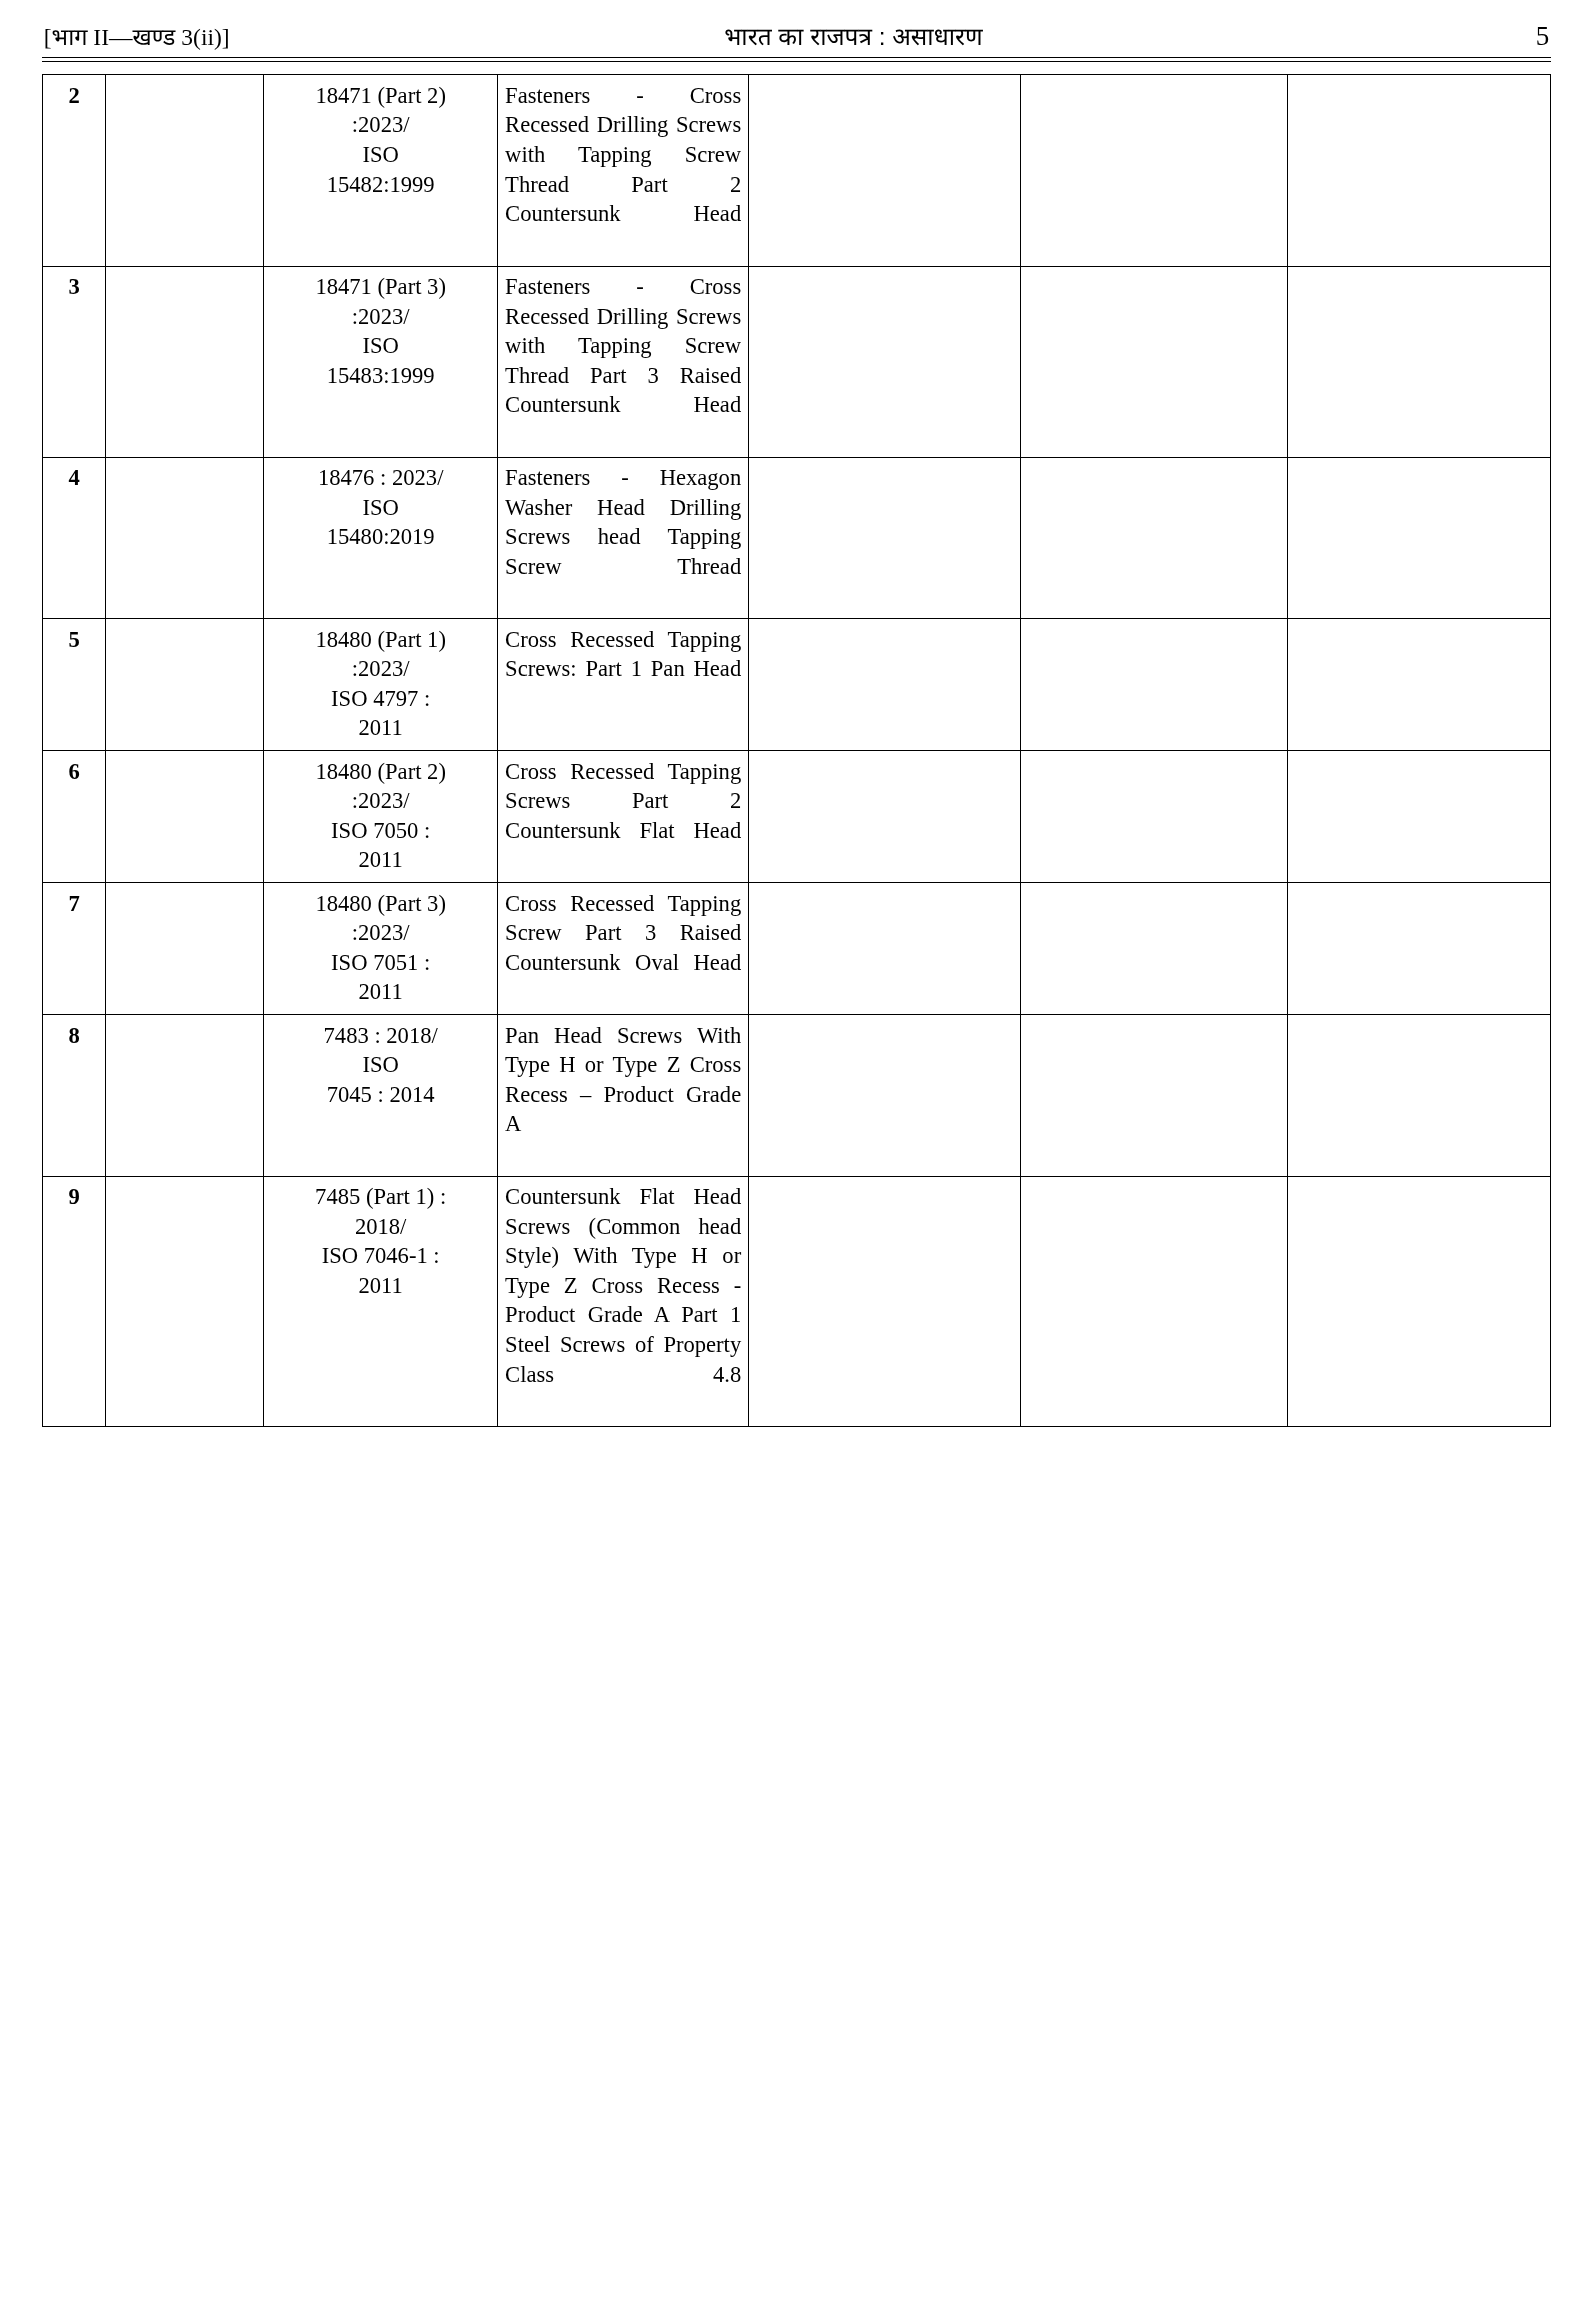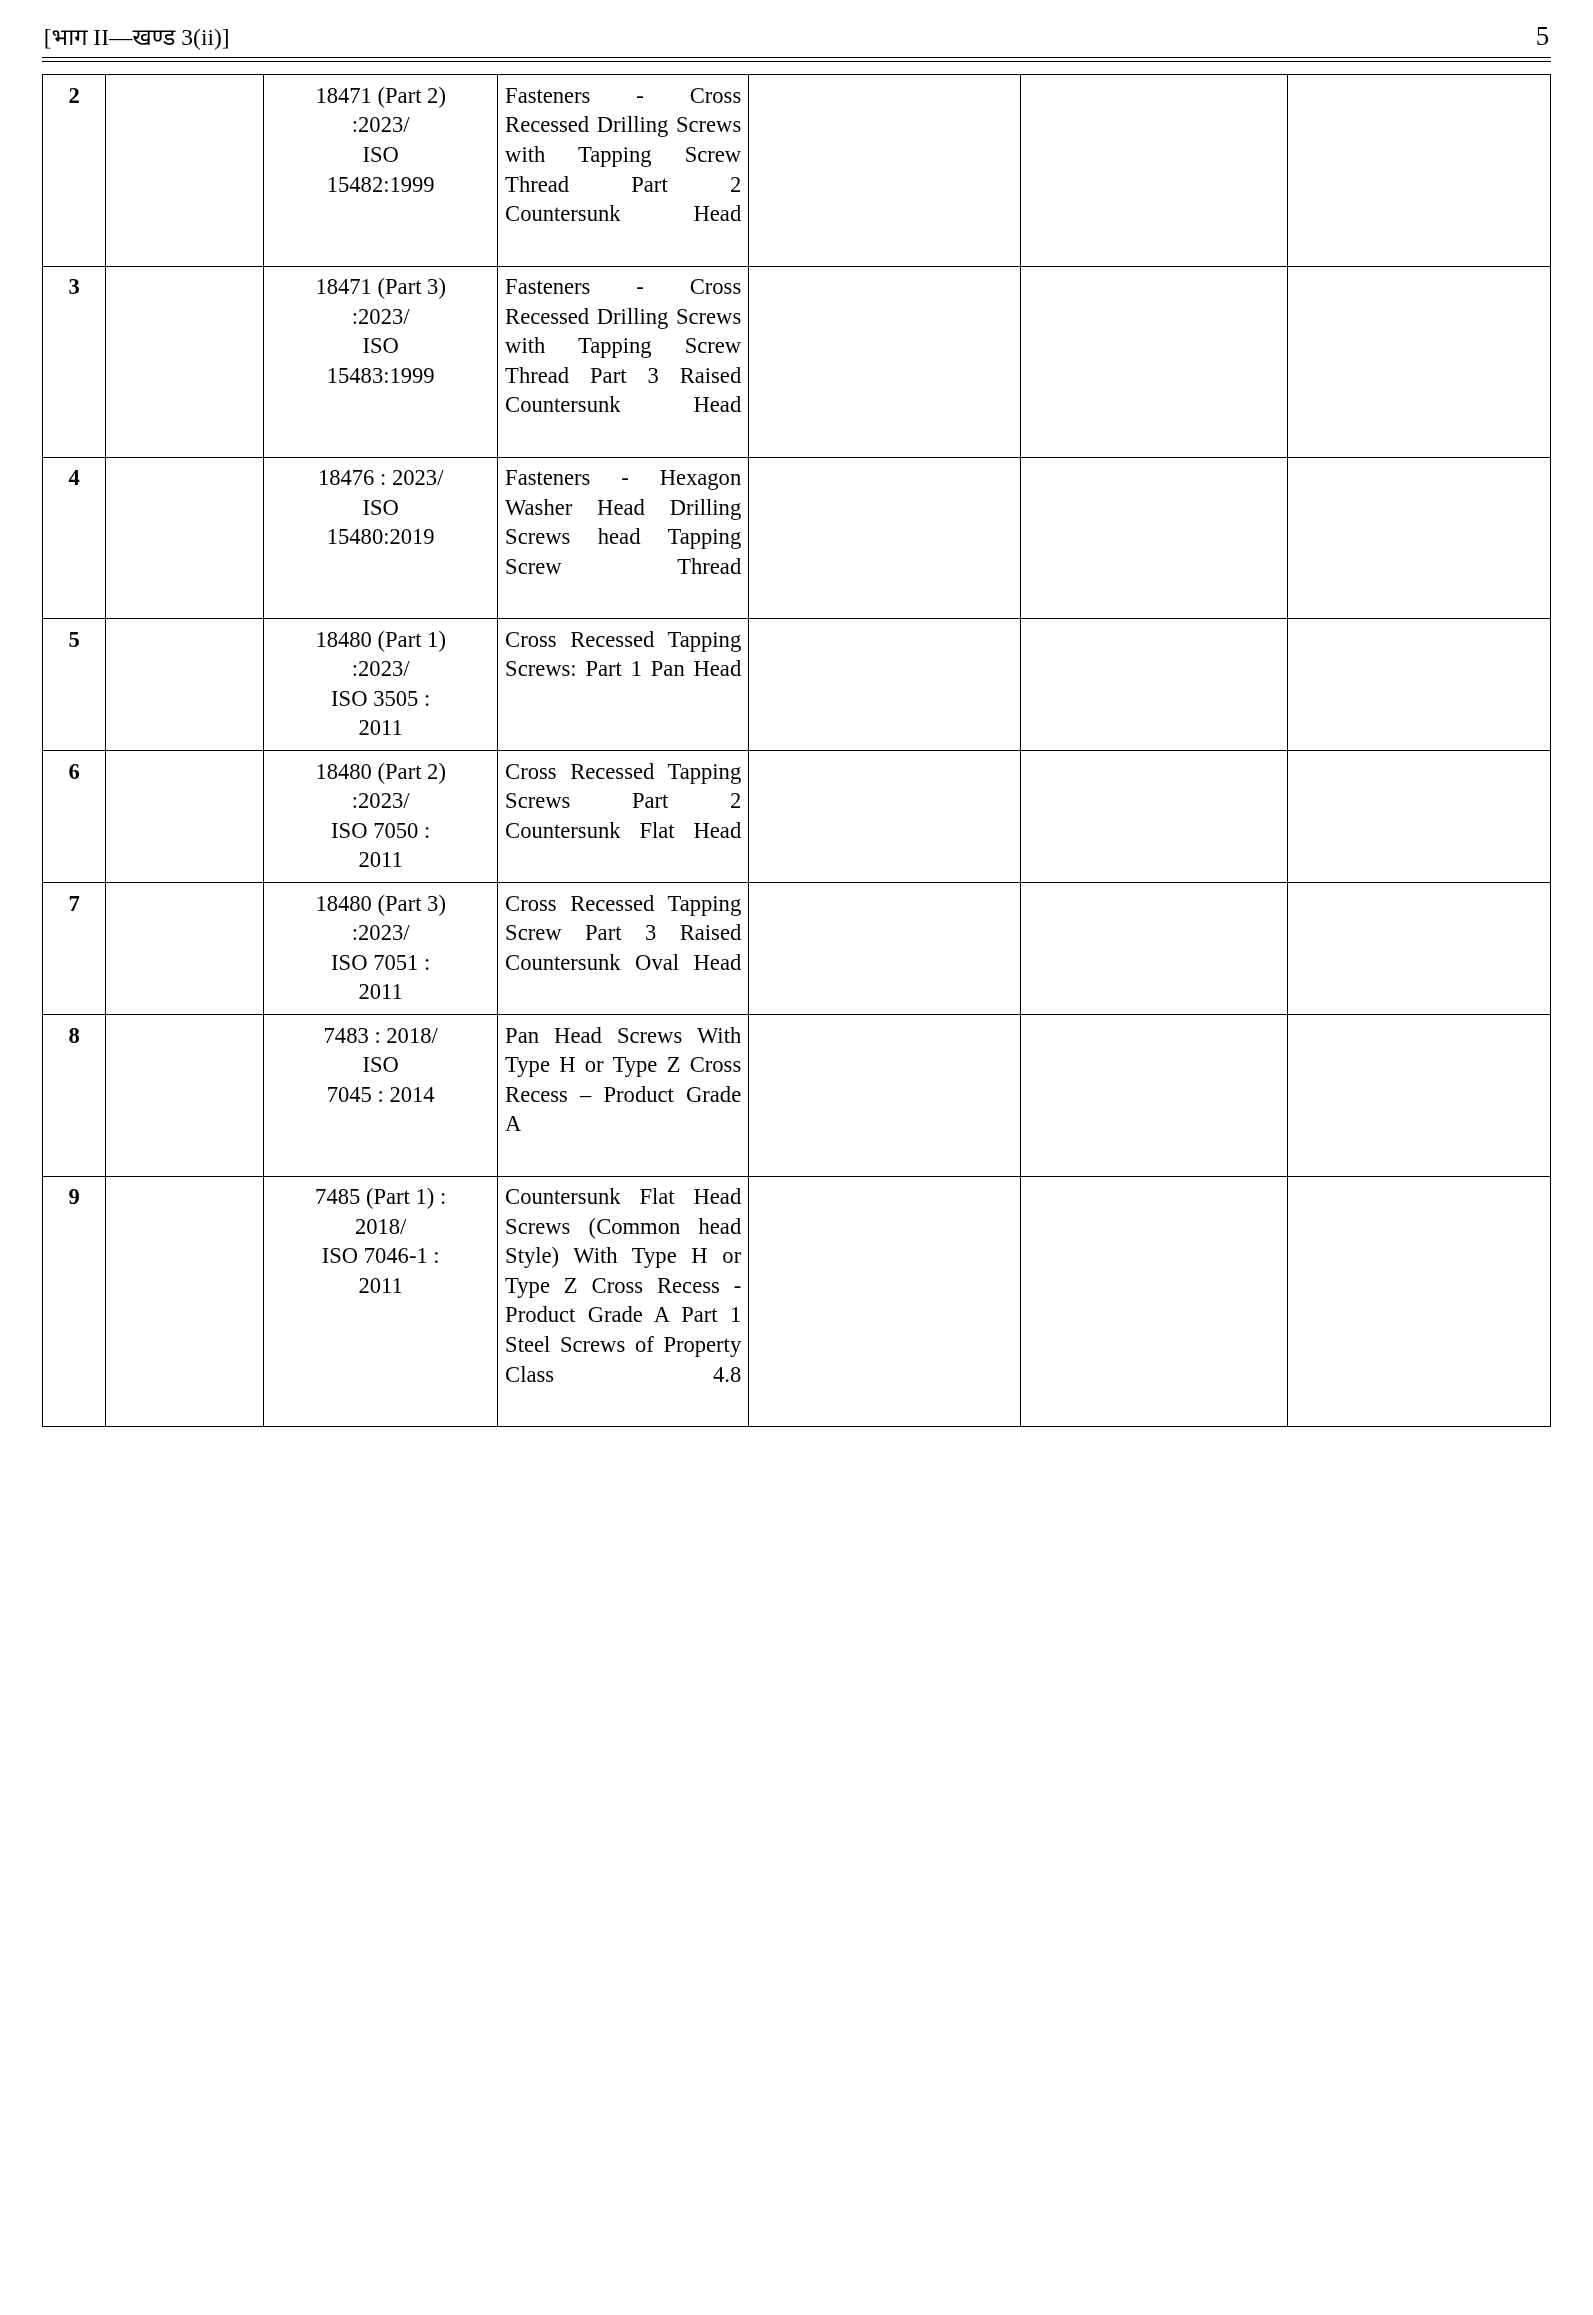--- a/index.html
+++ b/index.html
@@ -101,20 +101,21 @@
   }
   td.empty { }
 </style>
 </head>
 <body>
 
 <div class="page">
 
   <div class="header">
     <div class="header-left">[भाग II—खण्ड 3(ii)]</div>
+    <div class="header-center">भारत का राजपत्र : असाधारण</div>
     <div class="header-right">5</div>
   </div>
   <div class="rule-double"></div>
 
   <table class="doc-table">
     <colgroup>
       <col class="c-sno">
       <col class="c-blank">
       <col class="c-std">
       <col class="c-title">
@@ -167,21 +168,21 @@
         <td class="empty"></td>
         <td class="empty"></td>
       </tr>
 
       <tr>
         <td class="sno">5</td>
         <td class="empty"></td>
         <td class="std">
           <span class="line">18480 (Part 1)</span>
           <span class="line">:2023/</span>
-          <span class="line">ISO 3505 :</span>
+          <span class="line">ISO 4797 :</span>
           <span class="line">2011</span>
         </td>
         <td class="title"><span class="justified">Cross Recessed Tapping Screws: Part 1 Pan Head</span></td>
         <td class="empty"></td>
         <td class="empty"></td>
         <td class="empty"></td>
       </tr>
 
       <tr>
         <td class="sno">6</td>

